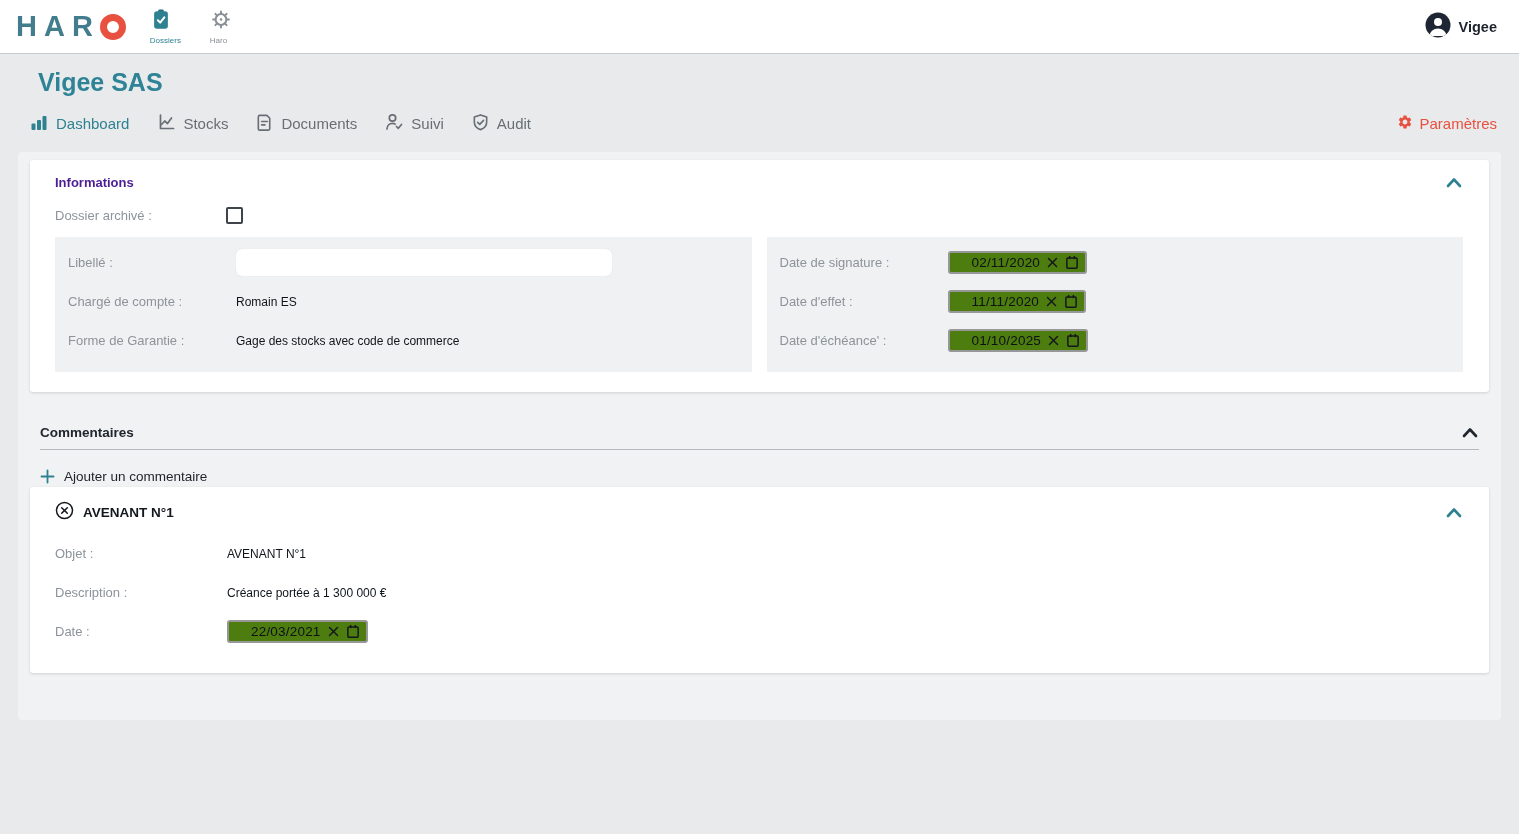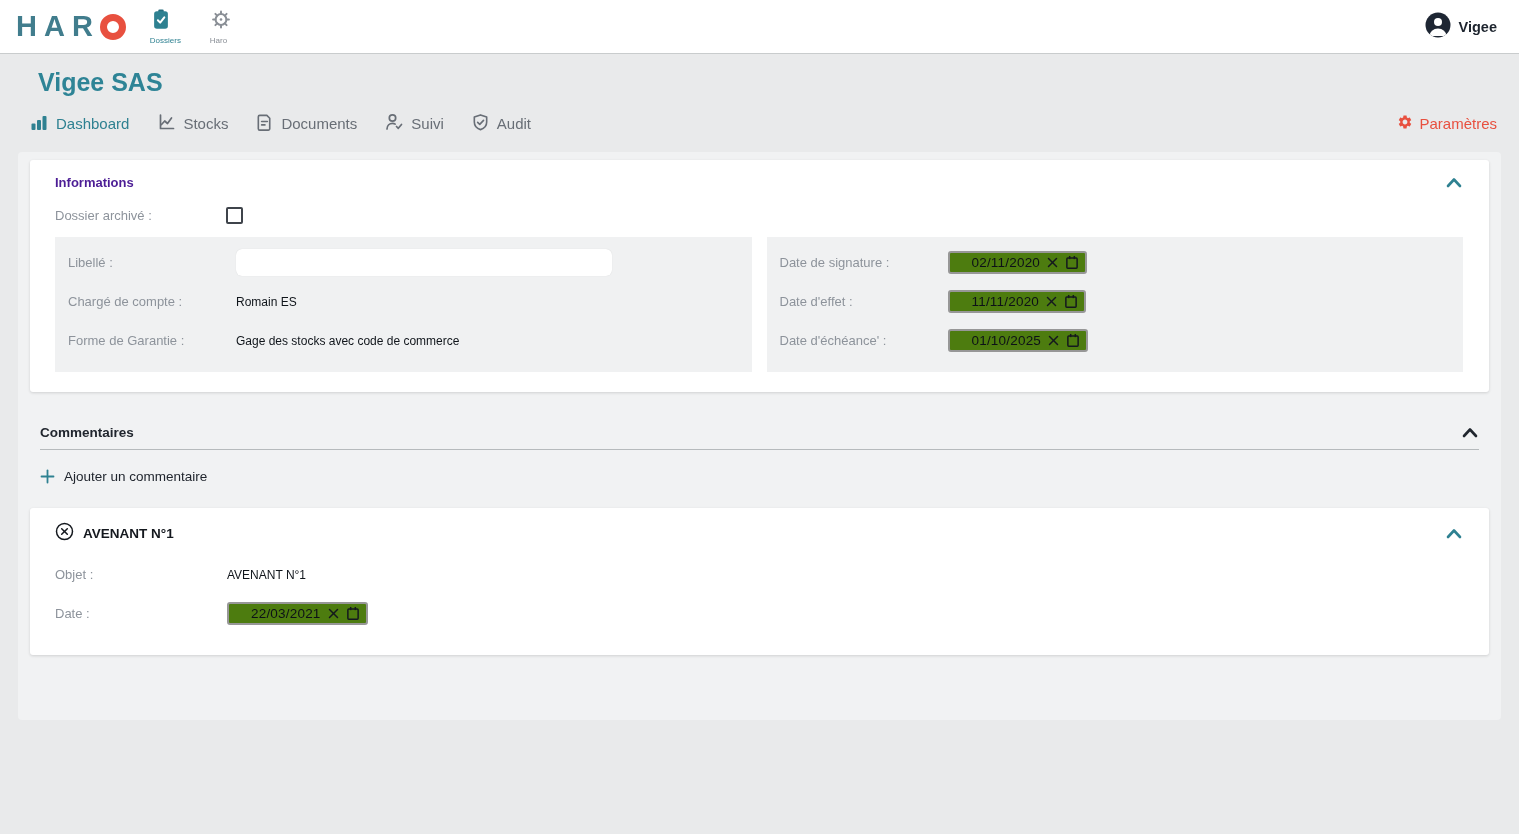--- a/index.html
+++ b/index.html
@@ -95,21 +95,21 @@
   
   .comments{ margin:33px 10px 0 10px; }
   .comments-head{ display:flex; align-items:center; }
   .comments-title{ font-size:13.5px; font-weight:700; color:#21262e; }
   .divider{ border-bottom:1px solid #b6babc; margin-top:9px; }
   .add-comment{
     display:flex; align-items:flex-start; gap:9px; margin-top:19px;
     font-size:13.5px; color:#21262e; cursor:pointer; width:fit-content;
   }
   
-  .card-avenant{ margin-top:21px; padding:14px 26px 22px 25px; }
+  .card-avenant{ padding:14px 26px 22px 25px; }
   .avenant-head{ display:flex; align-items:center; gap:9px; }
   .avenant-title{ font-size:13.5px; font-weight:700; color:#14181e; }
   .avenant-rows{ margin-top:10px; }
   .avenant-rows .frow .flabel{ width:172px; }
 </style>
 </head>
 <body>
 
 <header class="topbar">
   <div class="logo">
@@ -359,20 +359,24 @@
             <polyline points="3,10 9,3.5 15,10"></polyline>
           </svg>
       </span>
     </div>
     <div class="avenant-rows">
       <div class="frow">
         <span class="flabel">Objet :</span>
         <span class="fvalue">AVENANT N°1</span>
       </div>
       <div class="frow">
+        <span class="flabel">Description :</span>
+        <span class="fvalue">Créance portée à 1 300 000 €</span>
+      </div>
+      <div class="frow">
         <span class="flabel">Date :</span>
         <span class="datebox">
           <span class="dtext">22/03/2021</span>
           <span class="dbtn">
             <svg width="11" height="11" viewBox="0 0 11 11" stroke="#14181e" stroke-width="1.5" stroke-linecap="round">
                 <line x1="1.5" y1="1.5" x2="9.5" y2="9.5"></line>
                 <line x1="9.5" y1="1.5" x2="1.5" y2="9.5"></line>
               </svg>
           </span>
           <span class="dbtn">

